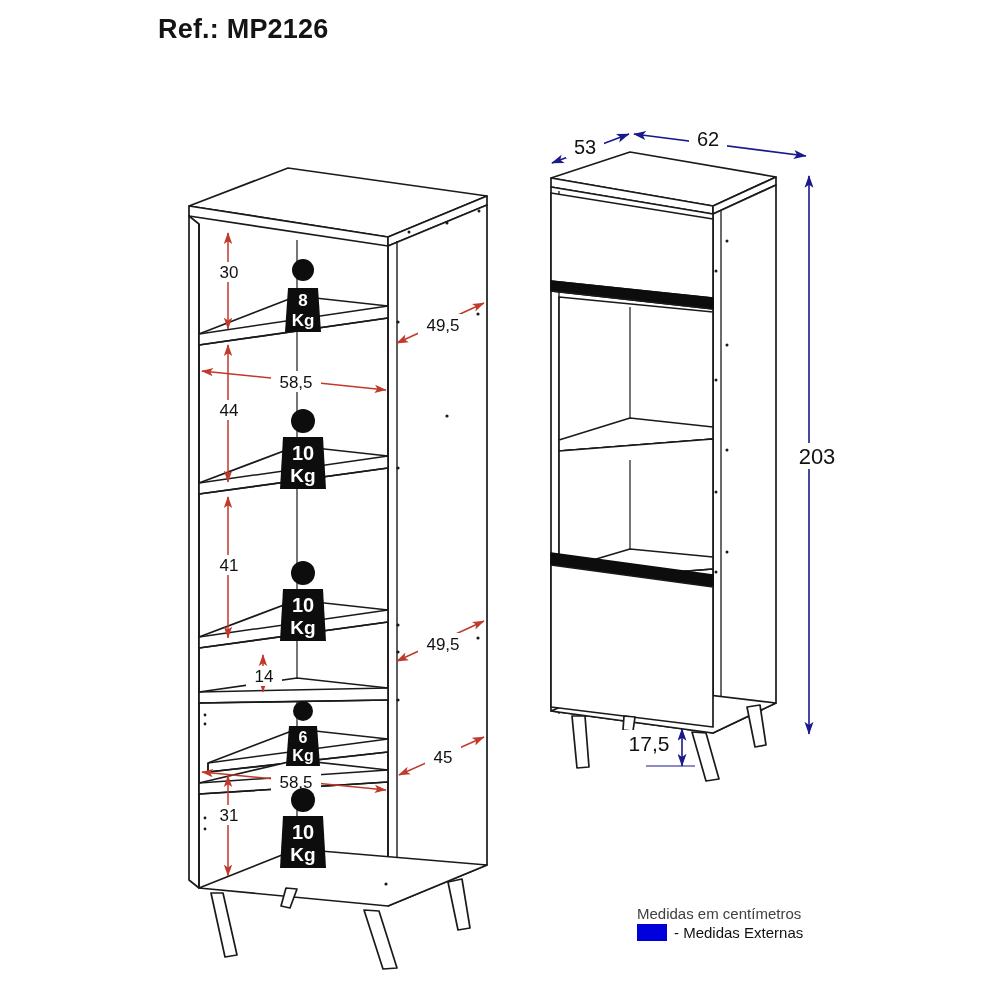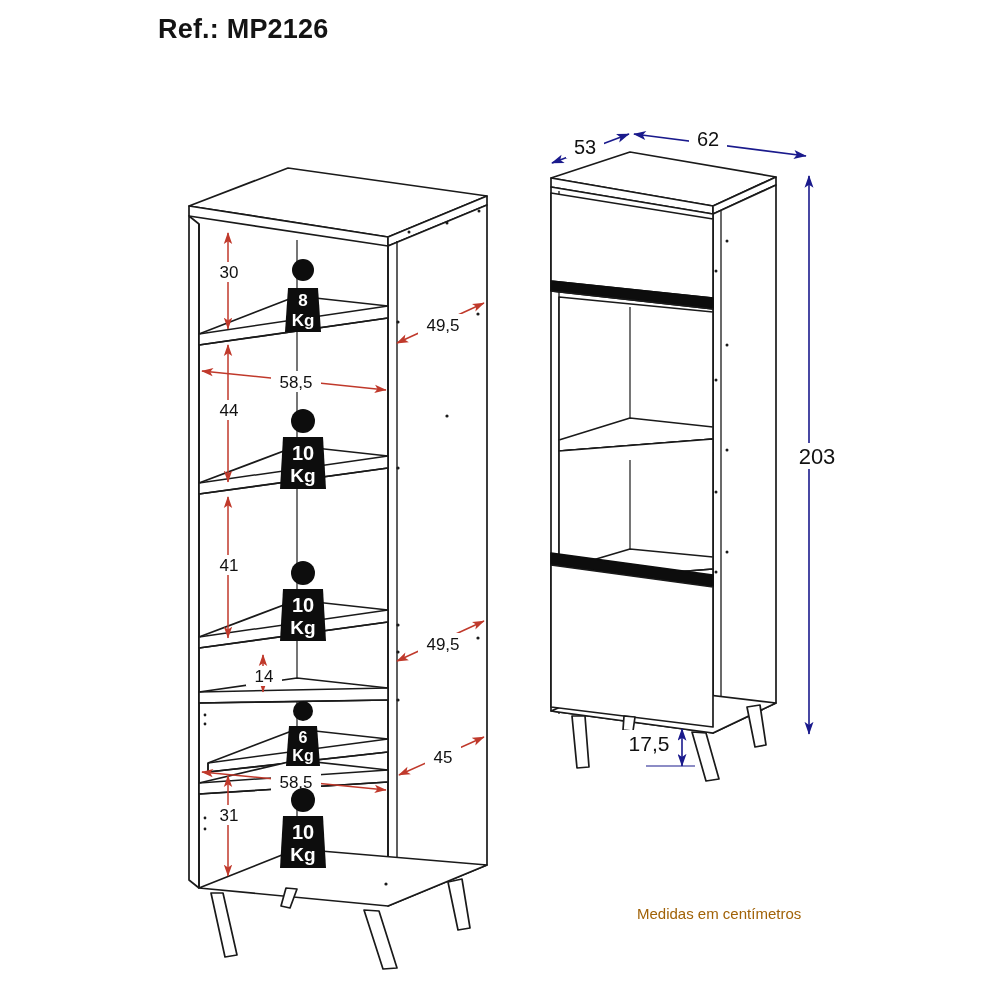--- a/index.html
+++ b/index.html
@@ -34,21 +34,21 @@
   }
   
   #legend {
     position: absolute;
     left: 637px;
     top: 905px;
     width: 230px;
   }
   #legend-title {
     font-size: 15px;
-    color: #a16207;
+    color: #404040;
     white-space: nowrap;
   }
   .legend-row {
     display: flex;
     align-items: center;
     margin-bottom: 5px;
     height: 20px;
   }
   .legend-swatch {
     width: 30px;
@@ -356,15 +356,19 @@
 
       <rect x="620" y="730" width="58" height="26" fill="#ffffff" stroke="none"></rect>
       <text x="649" y="751" font-size="21">17,5</text>
     </g>
   </svg>
 
   <div id="legend">
     <div id="legend-title">Medidas em centímetros</div>
 
 
+    <div class="legend-row">
+      <span class="legend-swatch" style="background:#0000dd;"></span>
+      <span class="legend-label">- Medidas Externas</span>
+    </div>
   </div>
 
 </div>
 
 </body></html>

